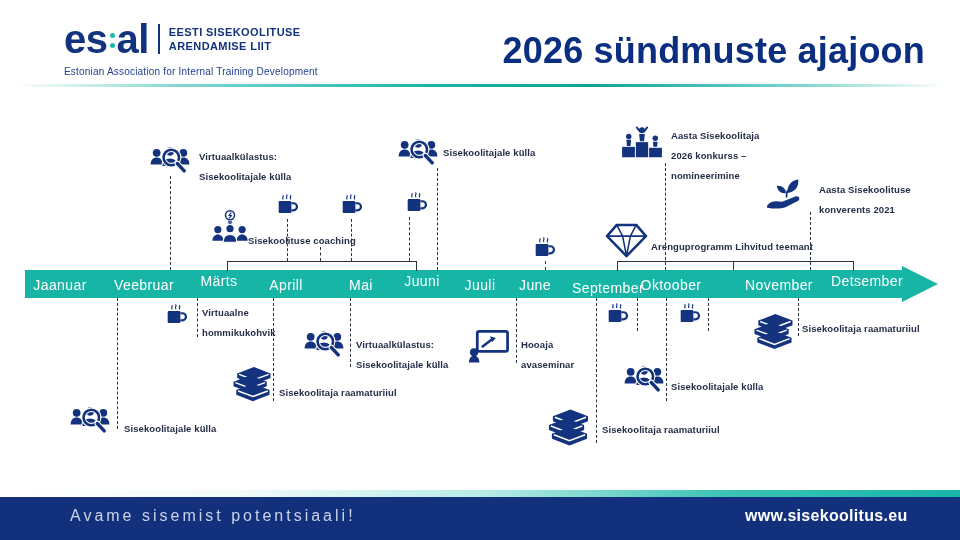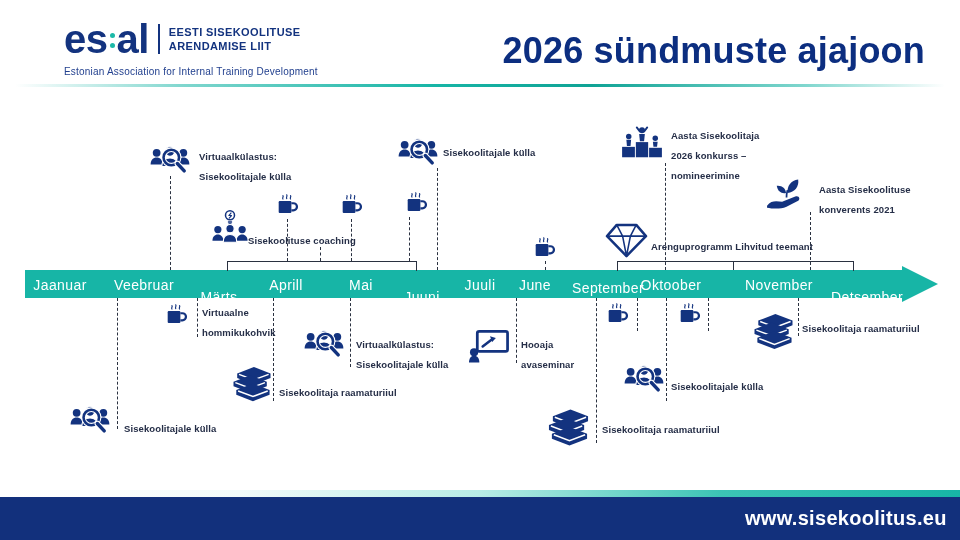--- a/index.html
+++ b/index.html
@@ -18,35 +18,35 @@
   .org div{font-size:11px;font-weight:bold;color:#13337F;letter-spacing:0.4px;line-height:14px;}
   .logo-sub{margin-top:12px;font-size:10px;color:#23418F;letter-spacing:0.2px;}
   .page-title{position:absolute;top:30px;right:35px;font-size:36px;font-weight:800;color:#0C2E80;letter-spacing:0.2px;}
   .divider{position:absolute;left:15px;right:15px;top:84px;height:3px;border-radius:2px;
     background:linear-gradient(90deg,rgba(23,181,166,0) 0%,rgba(23,181,166,.55) 18%,#17B5A6 45%,#0FA395 62%,rgba(23,181,166,.55) 85%,rgba(23,181,166,0) 100%);}
   
   .bar{position:absolute;left:25px;top:270px;width:877px;height:28px;background:#17B5A6;}
   .bar-arrow{position:absolute;left:902px;top:266px;width:0;height:0;
     border-top:18px solid transparent;border-bottom:18px solid transparent;border-left:36px solid #17B5A6;}
   .month{position:absolute;top:277px;transform:translateX(-50%);color:#ffffff;font-weight:normal;font-size:14px;letter-spacing:0.4px;white-space:nowrap;}
-  .m-hi{top:289px;}
+  .m-hi{top:273px;}
   .m-lo{top:280px;}
   
   .vd{position:absolute;width:0;border-left:1.4px dashed #2A3140;}
   .bracket{position:absolute;height:9px;border-top:1.4px solid #2A3140;border-left:1.4px solid #2A3140;border-right:1.4px solid #2A3140;}
   .tick{position:absolute;width:0;border-left:1.4px solid #2A3140;}
   
   .ic{position:absolute;color:#13337F;}
   .lbl{position:absolute;font-size:9.5px;font-weight:bold;color:#252E47;line-height:20px;white-space:pre-line;letter-spacing:0.1px;}
   
   .footer-strip{position:absolute;left:0;right:0;top:490px;height:7px;
     background:linear-gradient(90deg,#ffffff 0%,#f2fbfa 25%,#b8ece6 50%,#3cc4b5 75%,#17B5A6 100%);}
   .footer{position:absolute;left:0;right:0;top:497px;height:43px;background:#12307C;}
   .footer-tagline{position:absolute;left:70px;top:507px;font-size:16px;color:#C9D3E8;letter-spacing:3px;font-weight:500;}
-  .footer-url{position:absolute;left:745px;top:507px;font-size:20px;color:#ffffff;font-weight:bold;letter-spacing:0.3px;}
+  .footer-url{position:absolute;left:745px;top:507px;font-size:16px;color:#ffffff;font-weight:bold;letter-spacing:0.3px;}
 </style>
 </head>
 <body>
 
 <svg width="0" height="0" style="position:absolute" aria-hidden="true">
   <defs>
     <symbol id="i-people-search" viewBox="0 0 46 36">
       <g fill="currentColor">
         <circle cx="7.5" cy="9" r="4.5"></circle>
         <path d="M0.5,22.5 C0.5,17.5 3.5,14.5 7.5,14.5 C11.5,14.5 14.5,17.5 14.5,22.5 Z"></path>
@@ -296,15 +296,16 @@
       <use href="#i-coffee"></use>
     </svg>
 
   <svg class="ic" style="left:752px;top:313px;width:43px;height:38px">
       <use href="#i-books"></use>
     </svg>
   <div class="lbl" style="left:802px;top:319px">Sisekoolitaja raamaturiiul</div>
 
   <div class="footer-strip"></div>
   <div class="footer"></div>
+  <div class="footer-tagline">Avame sisemist potentsiaali!</div>
   <div class="footer-url">www.sisekoolitus.eu</div>
 
 </div>
 
 </body></html>

